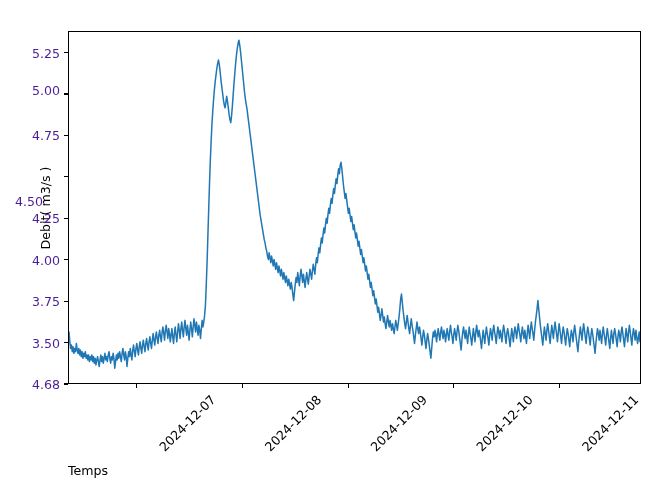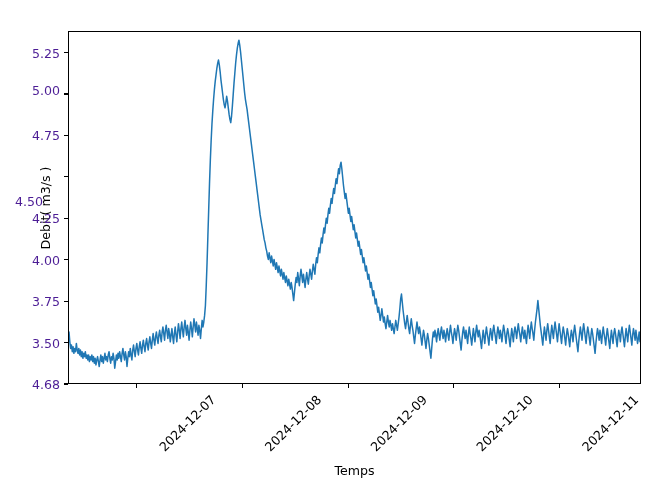--- a/index.html
+++ b/index.html
@@ -91,21 +91,21 @@
     left: 8px;
     top: 31px;
     width: 20px;
     height: 353px;
   }
   #xlabel {
     position: absolute;
     left: 68px;
     top: 463px;
     width: 573px;
-    text-align: center;
+    text-align: left;
     font-size: 12.6px;
     color: #000000;
   }
   .tick-layer { position: absolute; left: 0; top: 0; width: 649px; height: 489px; pointer-events: none; }
 </style>
 </head>
 <body>
 
 <div id="figure">
 

